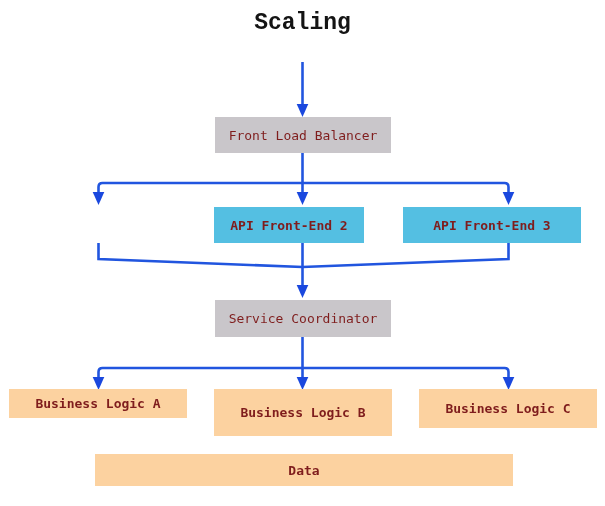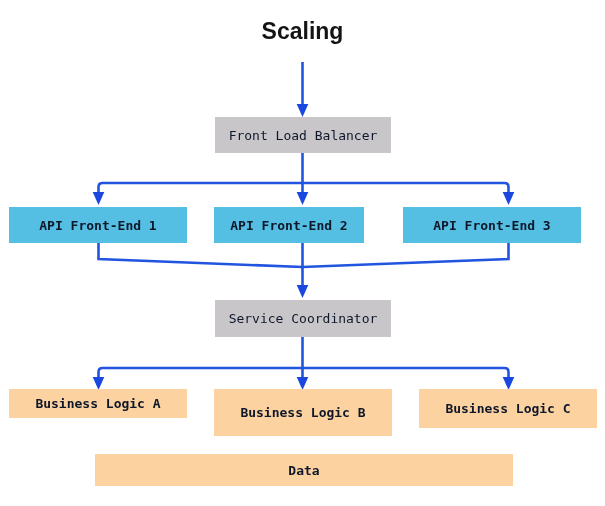--- a/index.html
+++ b/index.html
@@ -13,42 +13,42 @@
     height: 506px;
     background: #ffffff;
     overflow: hidden;
     font-family: "DejaVu Sans Mono", monospace;
   }
   .title {
     position: absolute;
     left: 0;
     right: 0;
     top: 6px;
-    margin: 12px;
+    margin: 4px;
     text-align: center;
-    font-family: Liberation Sans, sans-serif;
+    font-family: Liberation Mono, monospace;
     font-size: 23px;
     font-weight: 700;
     color: #141414;
     letter-spacing: 0px;
   }
   .connectors {
     position: absolute;
     left: 0;
     top: 0;
   }
   .node {
     position: absolute;
     display: flex;
     align-items: center;
     justify-content: center;
     box-sizing: border-box;
     font-family: "DejaVu Sans Mono", monospace;
     font-size: 13px;
-    color: #0f172a;
+    color: #7f1d1d;
     white-space: nowrap;
     text-align: center;
   }
   .node-gray   { background: #c9c6ca; font-weight: 400; }
   .node-blue   { background: #54bfe2; font-weight: 700; }
   .node-orange { background: #fcd2a0; font-weight: 700; }
 
   .pos-lb    { left: 215px; top: 117px; width: 176px; height: 36px; }
   .pos-api1  { left: 9px;   top: 207px; width: 178px; height: 36px; }
   .pos-api2  { left: 214px; top: 207px; width: 150px; height: 36px; }
@@ -89,21 +89,20 @@
       <polygon points="508.5,205 502.7,192 514.3,192"></polygon>
       <polygon points="302.5,298 296.7,285 308.3,285"></polygon>
       <polygon points="98.5,390 92.7,377 104.3,377"></polygon>
       <polygon points="302.5,390 296.7,377 308.3,377"></polygon>
       <polygon points="508.5,390 502.7,377 514.3,377"></polygon>
     </g>
   </svg>
 
   <div class="node node-gray pos-lb">Front Load Balancer</div>
 
-  <div class="node node-blue pos-api1">API Front-End 1</div>
   <div class="node node-blue pos-api2">API Front-End 2</div>
   <div class="node node-blue pos-api3">API Front-End 3</div>
 
   <div class="node node-gray pos-coord">Service Coordinator</div>
 
   <div class="node node-orange pos-bla">Business Logic A</div>
   <div class="node node-orange pos-blb">Business Logic B</div>
   <div class="node node-orange pos-blc">Business Logic C</div>
 
   <div class="node node-orange pos-data">Data</div>

